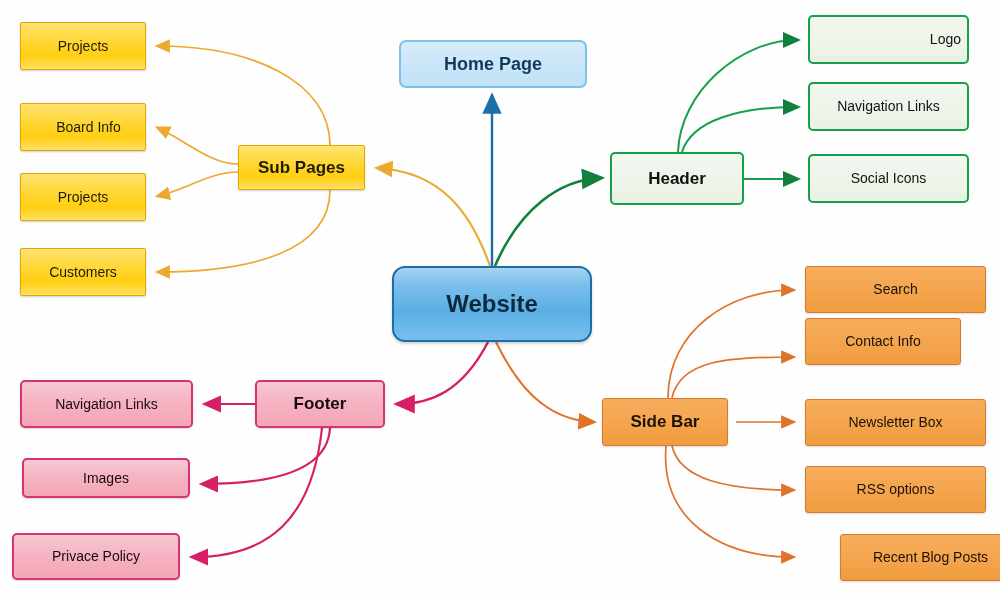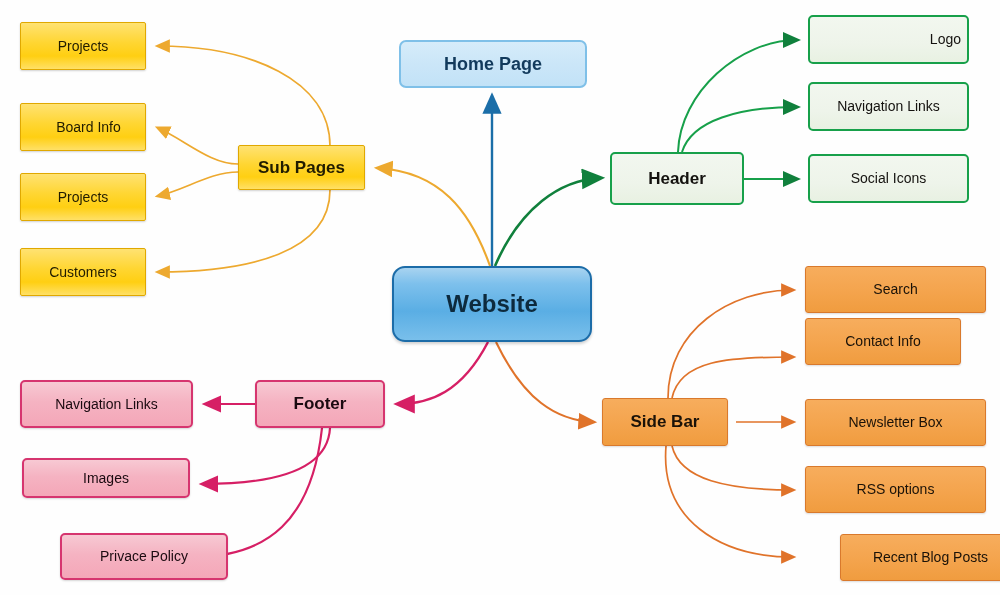--- a/index.html
+++ b/index.html
@@ -268,17 +268,17 @@
 
   <div class="node n-pink lead" style="left:255px; top:380px; width:130px; height:48px;">
     <span>Footer</span>
   </div>
   <div class="node n-pink" style="left:20px; top:380px; width:173px; height:48px;">
     <span>Navigation Links</span>
   </div>
   <div class="node n-pink" style="left:22px; top:458px; width:168px; height:40px;">
     <span>Images</span>
   </div>
-  <div class="node n-pink" style="left:12px; top:533px; width:168px; height:47px;margin-left:48px;">
+  <div class="node n-pink" style="left:12px; top:533px; width:168px; height:47px;">
     <span>Privace Policy</span>
   </div>
 
 </div>
 
 </body></html>

